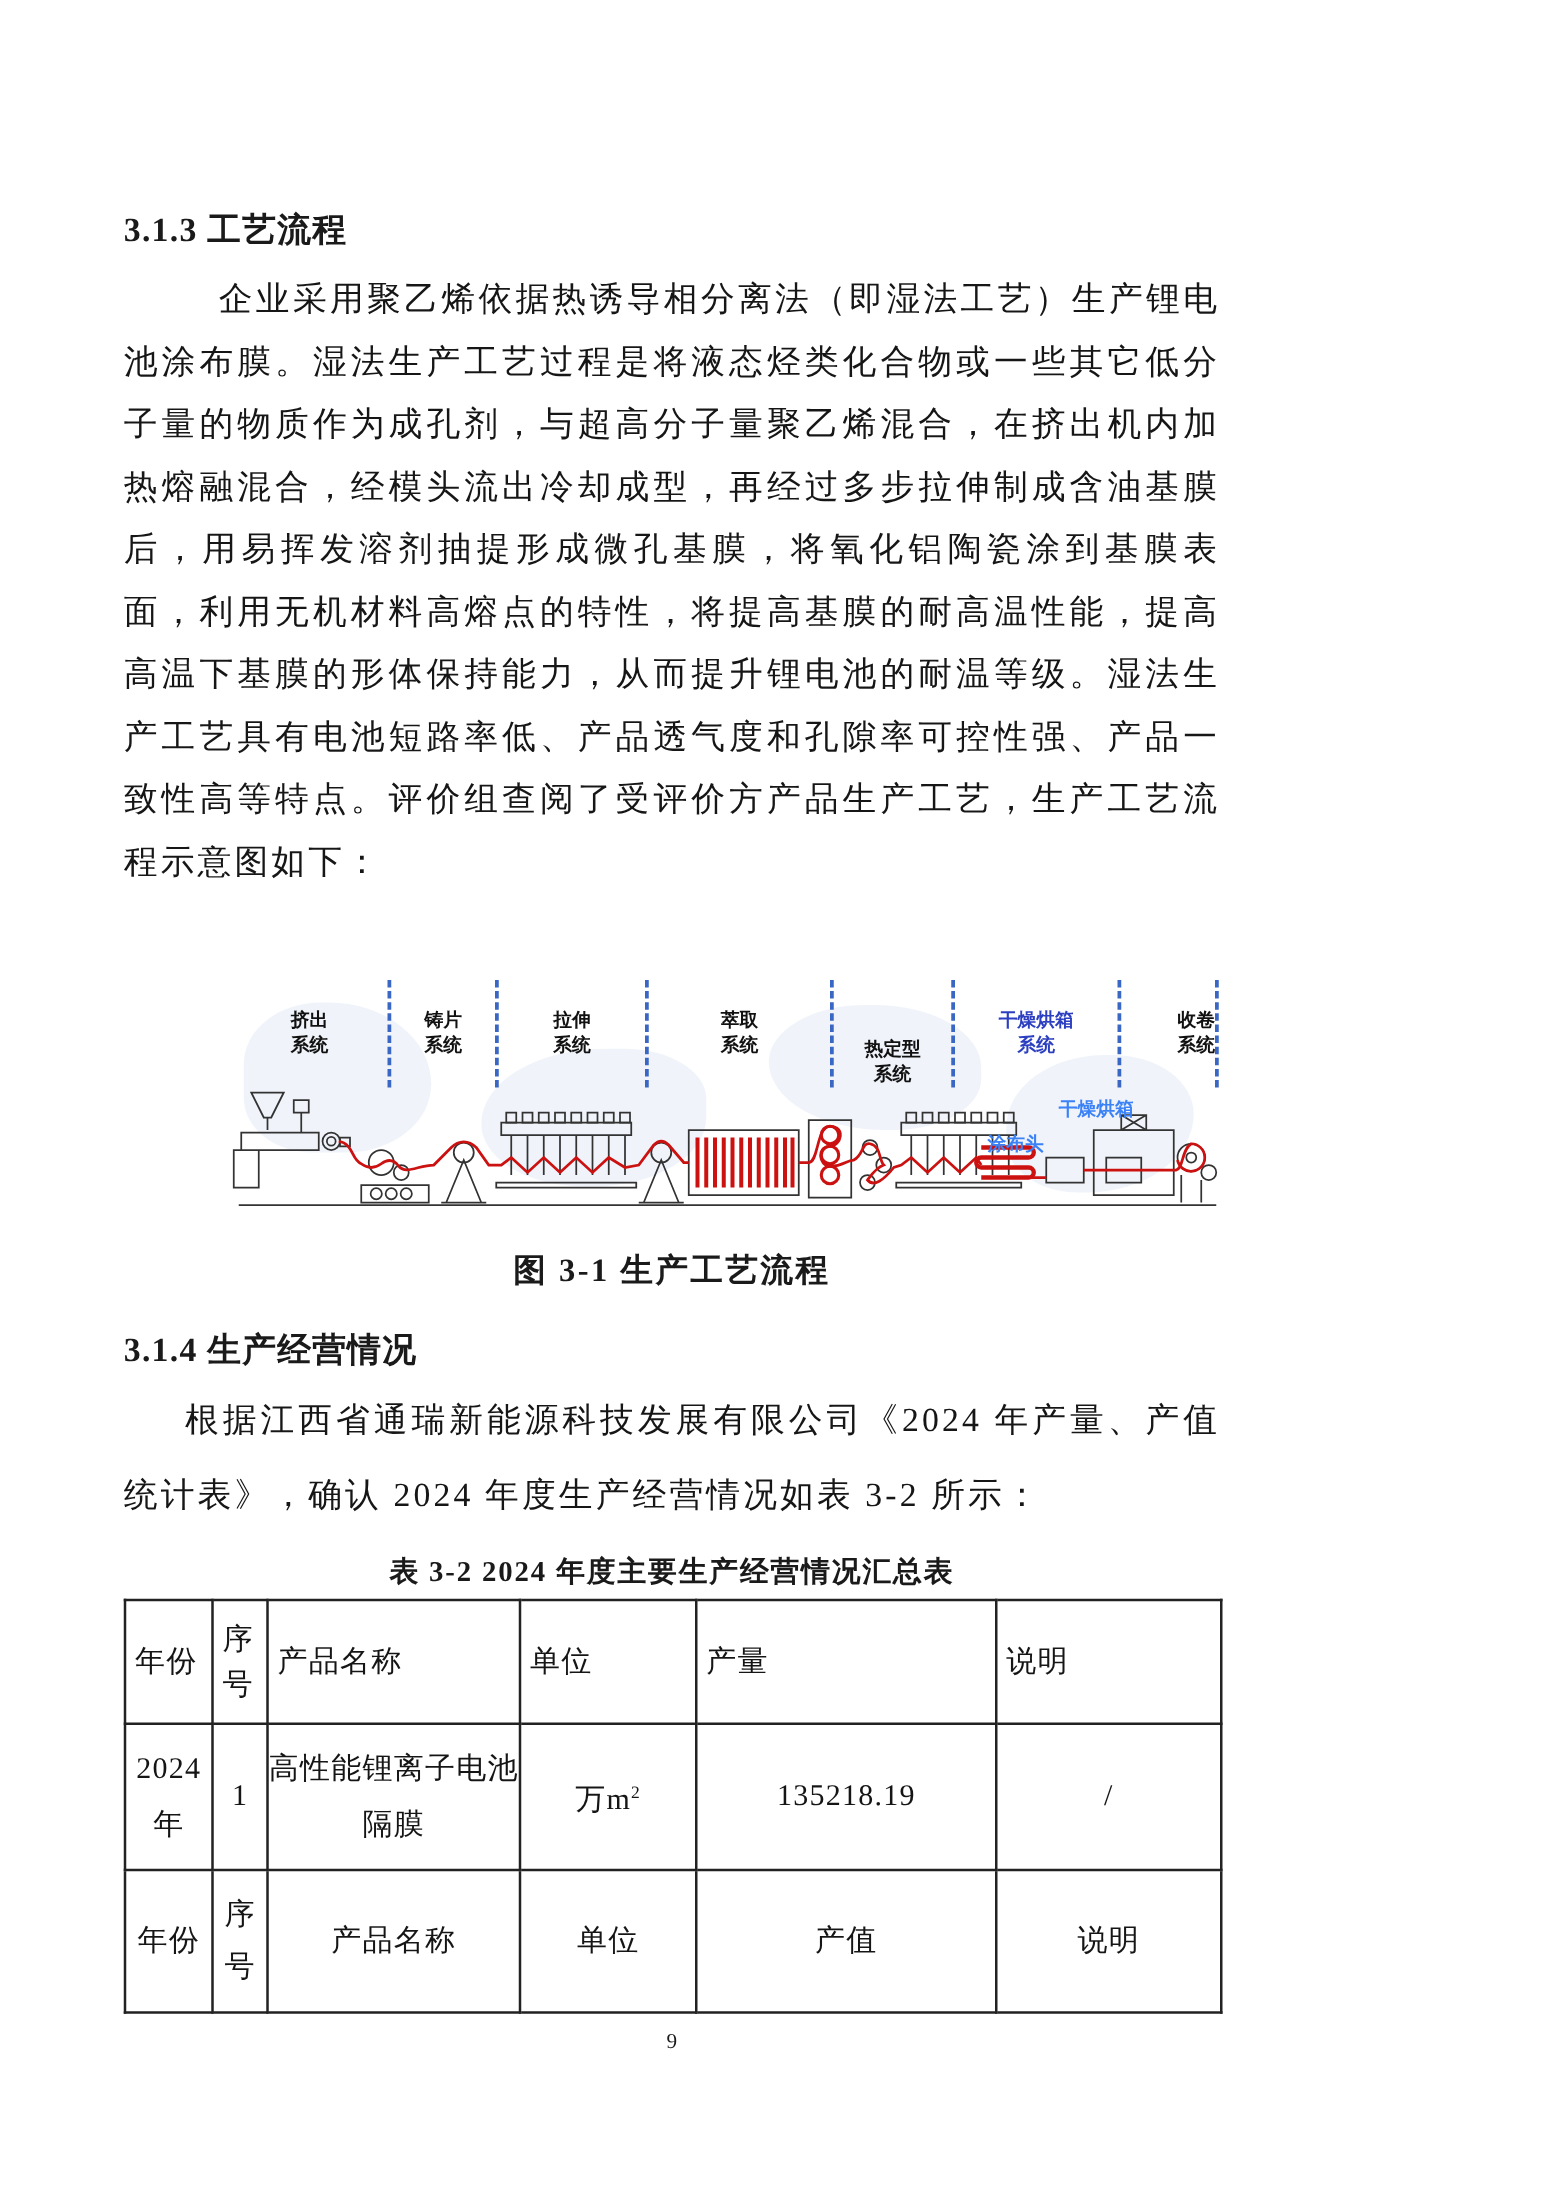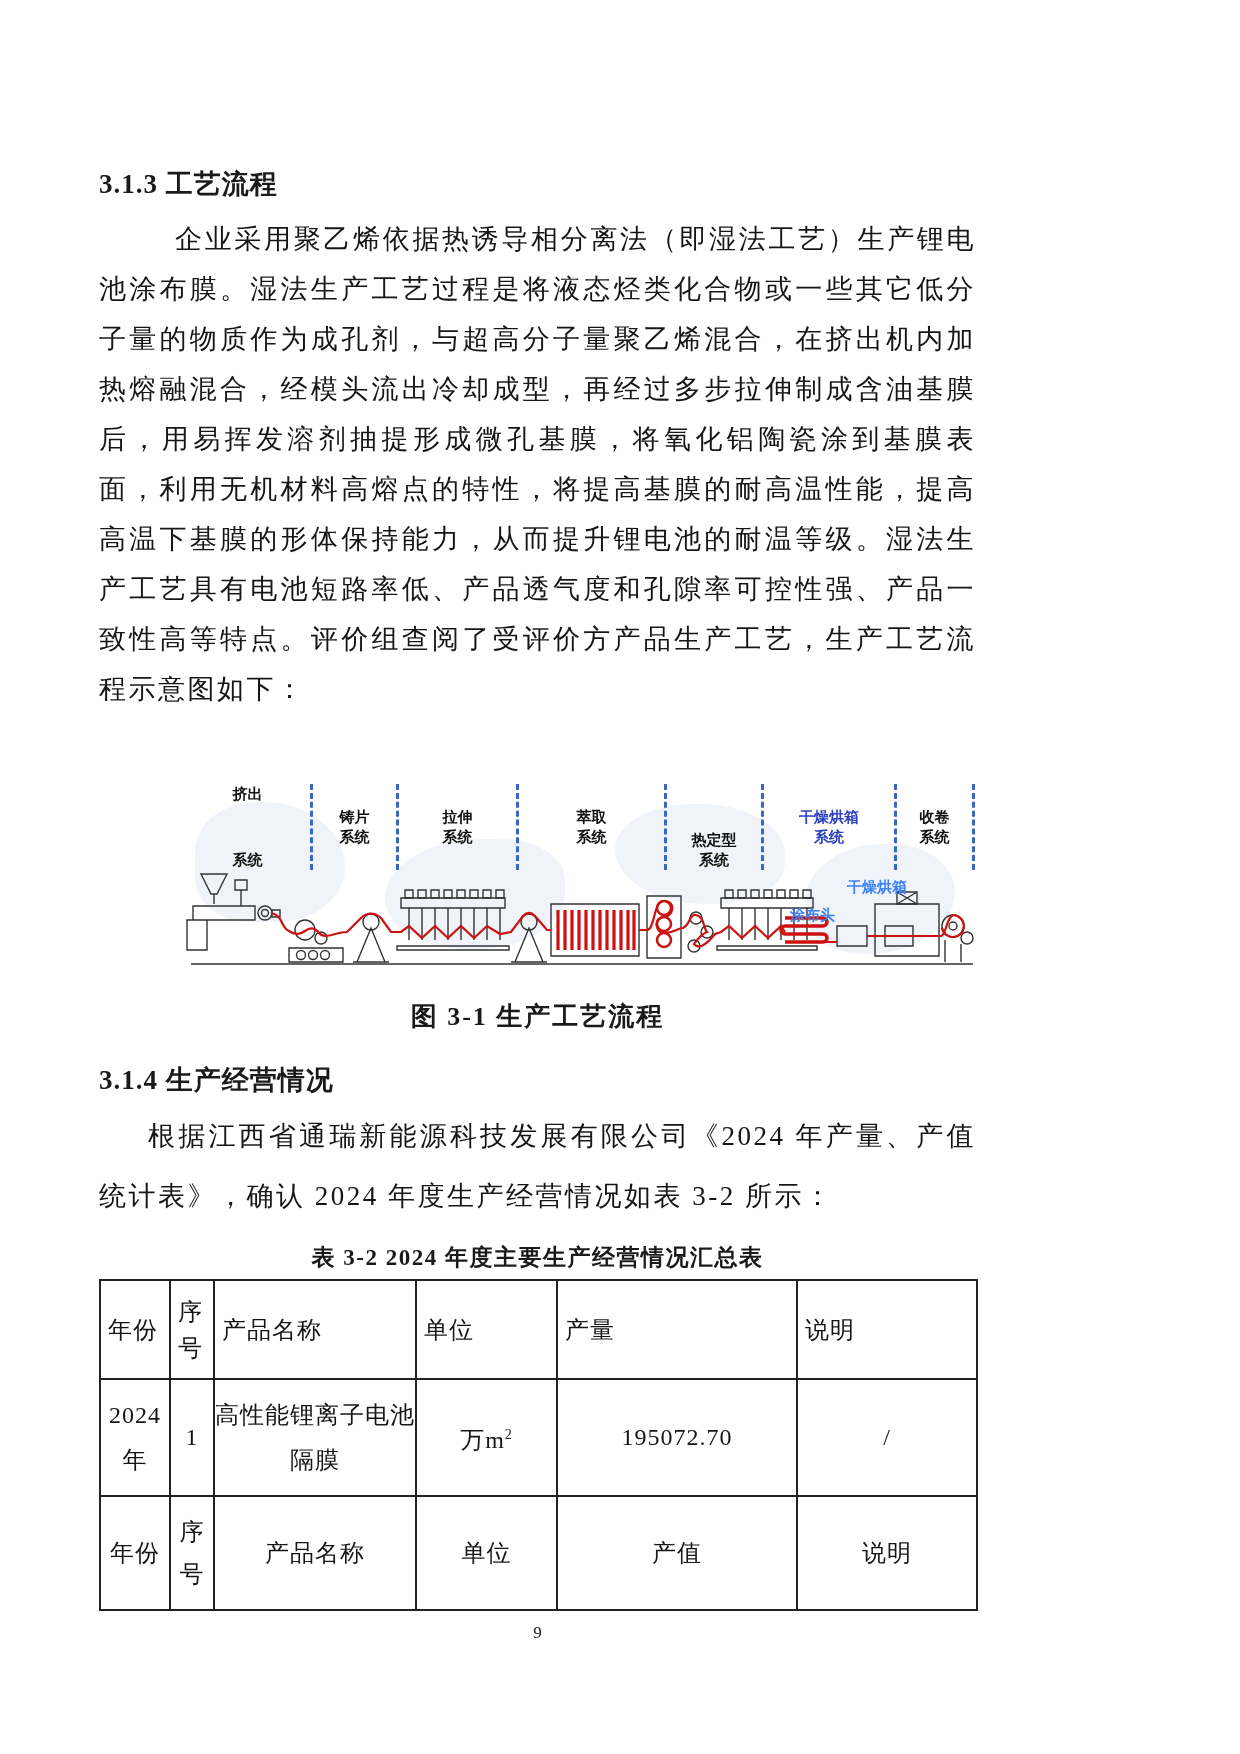--- a/index.html
+++ b/index.html
@@ -23,22 +23,22 @@
   .wm3{left:430px;top:20px;width:170px;height:100px;border-radius:50% 55% 45% 60%;}
   .wm4{left:620px;top:60px;width:150px;height:110px;border-radius:55% 45% 60% 40%;}
   .sys-band{position:relative;z-index:1;display:flex;height:86px;}
   .sys{
     box-sizing:border-box;border-right:3px dashed #3a66c4;
     display:flex;flex-direction:column;justify-content:center;align-items:center;
     font-family:"Liberation Sans","DejaVu Sans",sans-serif;font-weight:700;
     font-size:15px;line-height:20px;color:#111;
   }
   .sys.blue{color:#2b3fc0;}
-  .sw1{width:128px;justify-content:space-between;}.sw2{width:86px;}.sw3{width:120px;}.sw4{width:148px;}
-  .sw5{width:97px;justify-content:flex-end;}.sw6{width:133px;}.sw7{width:78px;}
+  .sw1{width:128px;}.sw2{width:86px;}.sw3{width:120px;}.sw4{width:148px;}
+  .sw5{width:97px;justify-content:flex-end;}.sw6{width:133px;}.sw7{width:78px;align-items:flex-end;}
   .machinery{position:relative;z-index:1;height:101px;}
   .anno{
     position:absolute;color:#3b82f6;font-family:"Liberation Sans","DejaVu Sans",sans-serif;
     font-size:15px;font-weight:700;white-space:nowrap;
   }
   #anno-oven{left:662px;top:8px;}
   #anno-coater{left:605px;top:36px;}
   .figcaption{text-align:center;font-size:26px;font-weight:700;letter-spacing:2px;margin-top:28px;}
   #h314{margin-top:28px;}
   #p314{margin-top:8px;text-indent:49px;line-height:60px;}
@@ -192,21 +192,21 @@
         <td>产品名称</td>
         <td>单位</td>
         <td>产量</td>
         <td>说明</td>
       </tr>
       <tr class="r2">
         <td>2024 年</td>
         <td>1</td>
         <td>高性能锂离子电池隔膜</td>
         <td><span>万m</span><sup>2</sup></td>
-        <td>195072.70</td>
+        <td>135218.19</td>
         <td>/</td>
       </tr>
       <tr class="r3">
         <td>年份</td>
         <td>序号</td>
         <td>产品名称</td>
         <td>单位</td>
         <td>产值</td>
         <td>说明</td>
       </tr>

